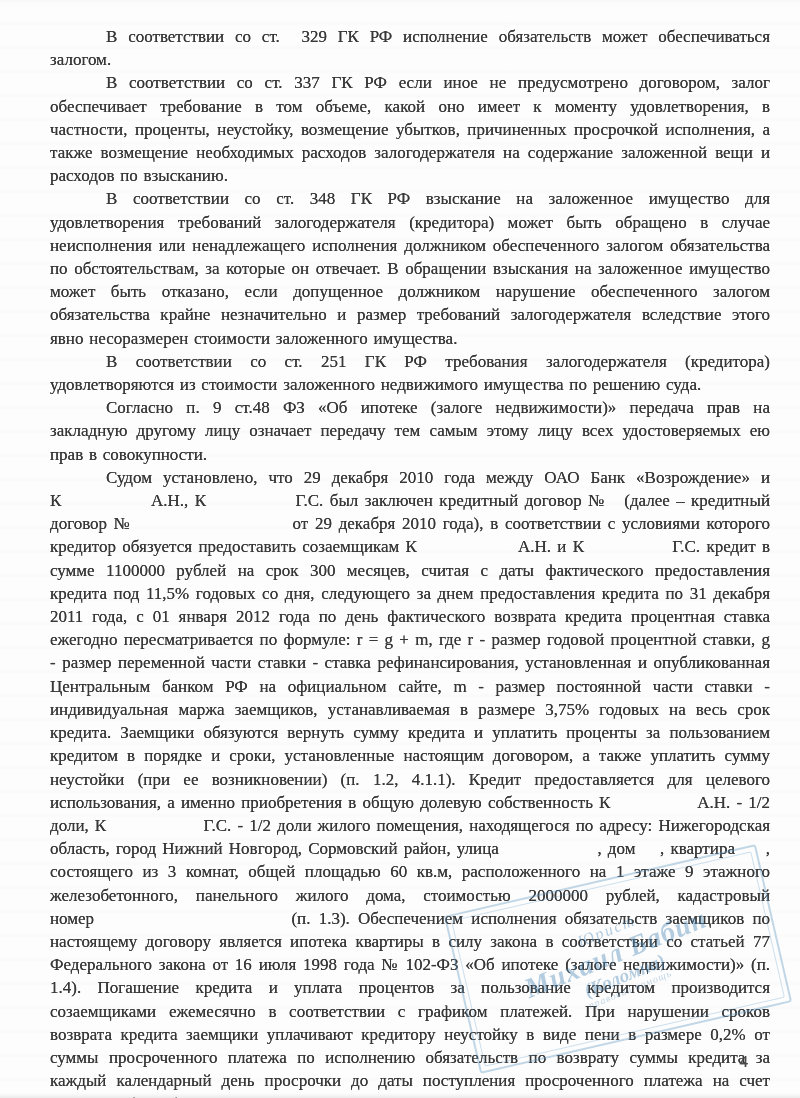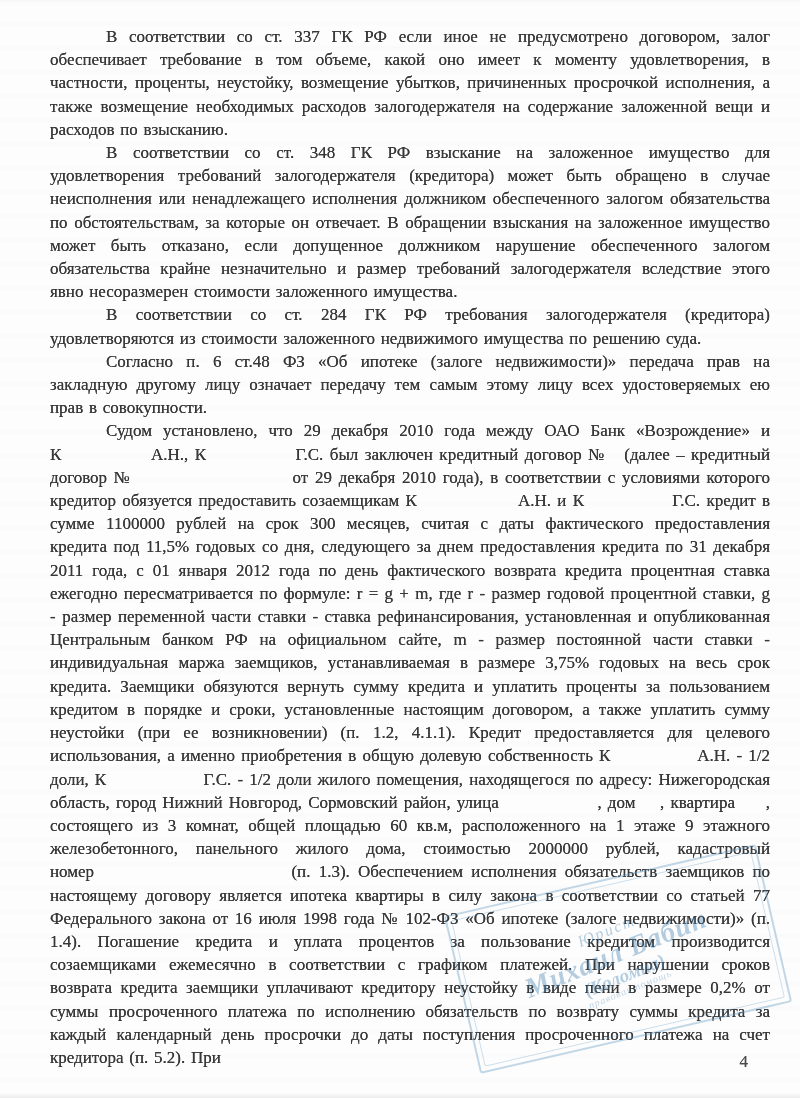--- a/index.html
+++ b/index.html
@@ -89,24 +89,25 @@
   .stamp-main  { font-size: 28px; font-weight: 700; letter-spacing: 1px; }
   .stamp-sub   { font-size: 19px; font-weight: 700; }
   .stamp-small { font-size: 10px; letter-spacing: 1px; color: rgba(74,134,180,0.45); }
 </style>
 </head>
 <body>
 
 <div class="page">
 
   <div class="text-block">
+    <p class="para">В соответствии со ст.&nbsp;&nbsp;329 ГК РФ исполнение обязательств может обеспечиваться залогом.</p>
     <p class="para">В соответствии со ст. 337 ГК РФ если иное не предусмотрено договором, залог обеспечивает требование в том объеме, какой оно имеет к моменту удовлетворения, в частности, проценты, неустойку, возмещение убытков, причиненных просрочкой исполнения, а также возмещение необходимых расходов залогодержателя на содержание заложенной вещи и расходов по взысканию.</p>
     <p class="para">В соответствии со ст. 348 ГК РФ взыскание на заложенное имущество для удовлетворения требований залогодержателя (кредитора) может быть обращено в случае неисполнения или ненадлежащего исполнения должником обеспеченного залогом обязательства по обстоятельствам, за которые он отвечает. В обращении взыскания на заложенное имущество может быть отказано, если допущенное должником нарушение обеспеченного залогом обязательства крайне незначительно и размер требований залогодержателя вследствие этого явно несоразмерен стоимости заложенного имущества.</p>
-    <p class="para">В соответствии со ст. 284 ГК РФ требования залогодержателя (кредитора) удовлетворяются из стоимости заложенного недвижимого имущества по решению суда.</p>
-    <p class="para">Согласно п. 6 ст.48 ФЗ «Об ипотеке (залоге недвижимости)» передача прав на закладную другому лицу означает передачу тем самым этому лицу всех удостоверяемых ею прав в совокупности.</p>
+    <p class="para">В соответствии со ст. 251 ГК РФ требования залогодержателя (кредитора) удовлетворяются из стоимости заложенного недвижимого имущества по решению суда.</p>
+    <p class="para">Согласно п. 9 ст.48 ФЗ «Об ипотеке (залоге недвижимости)» передача прав на закладную другому лицу означает передачу тем самым этому лицу всех удостоверяемых ею прав в совокупности.</p>
     <p class="para">Судом установлено, что 29 декабря 2010 года между ОАО Банк «Возрождение» и К&nbsp;&nbsp;&nbsp;&nbsp;&nbsp;&nbsp;&nbsp;&nbsp;&nbsp;&nbsp;&nbsp;&nbsp;&nbsp;&nbsp;А.Н., К&nbsp;&nbsp;&nbsp;&nbsp;&nbsp;&nbsp;&nbsp;&nbsp;&nbsp;&nbsp;&nbsp;&nbsp;&nbsp;&nbsp;Г.С. был заключен кредитный договор №&nbsp;&nbsp; (далее – кредитный договор №&nbsp;&nbsp;&nbsp;&nbsp;&nbsp;&nbsp;&nbsp;&nbsp;&nbsp;&nbsp;&nbsp;&nbsp;&nbsp;&nbsp;&nbsp;&nbsp;&nbsp;&nbsp;&nbsp;&nbsp;&nbsp;&nbsp;&nbsp;&nbsp;от 29 декабря 2010 года), в соответствии с условиями которого кредитор обязуется предоставить созаемщикам К&nbsp;&nbsp;&nbsp;&nbsp;&nbsp;&nbsp;&nbsp;&nbsp;&nbsp;&nbsp;&nbsp;&nbsp;&nbsp;&nbsp;&nbsp;&nbsp;А.Н. и К&nbsp;&nbsp;&nbsp;&nbsp;&nbsp;&nbsp;&nbsp;&nbsp;&nbsp;&nbsp;&nbsp;&nbsp;&nbsp;&nbsp;Г.С. кредит в сумме 1100000 рублей на срок 300 месяцев, считая с даты фактического предоставления кредита под 11,5% годовых со дня, следующего за днем предоставления кредита по 31 декабря 2011 года, с 01 января 2012 года по день фактического возврата кредита процентная ставка ежегодно пересматривается по формуле: r = g + m, где r - размер годовой процентной ставки, g - размер переменной части ставки - ставка рефинансирования, установленная и опубликованная Центральным банком РФ на официальном сайте, m - размер постоянной части ставки - индивидуальная маржа заемщиков, устанавливаемая в размере 3,75% годовых на весь срок кредита. Заемщики обязуются вернуть сумму кредита и уплатить проценты за пользованием кредитом в порядке и сроки, установленные настоящим договором, а также уплатить сумму неустойки (при ее возникновении) (п. 1.2, 4.1.1). Кредит предоставляется для целевого использования, а именно приобретения в общую долевую собственность К&nbsp;&nbsp;&nbsp;&nbsp;&nbsp;&nbsp;&nbsp;&nbsp;&nbsp;&nbsp;&nbsp;&nbsp;&nbsp;&nbsp;А.Н. - 1/2 доли, К&nbsp;&nbsp;&nbsp;&nbsp;&nbsp;&nbsp;&nbsp;&nbsp;&nbsp;&nbsp;&nbsp;&nbsp;&nbsp;&nbsp;&nbsp;&nbsp;Г.С. - 1/2 доли жилого помещения, находящегося по адресу: Нижегородская область, город Нижний Новгород, Сормовский район, улица&nbsp;&nbsp;&nbsp;&nbsp;&nbsp;&nbsp;&nbsp;&nbsp;&nbsp;&nbsp;&nbsp;&nbsp;&nbsp;&nbsp;&nbsp;&nbsp;, дом&nbsp;&nbsp;&nbsp;&nbsp;, квартира&nbsp;&nbsp;&nbsp;&nbsp;&nbsp;, состоящего из 3 комнат, общей площадью 60 кв.м, расположенного на 1 этаже 9 этажного железобетонного, панельного жилого дома, стоимостью 2000000 рублей, кадастровый номер&nbsp;&nbsp;&nbsp;&nbsp;&nbsp;&nbsp;&nbsp;&nbsp;&nbsp;&nbsp;&nbsp;&nbsp;&nbsp;&nbsp;&nbsp;&nbsp;&nbsp;&nbsp;&nbsp;&nbsp;&nbsp;&nbsp;&nbsp;&nbsp;(п. 1.3). Обеспечением исполнения обязательств заемщиков по настоящему договору является ипотека квартиры в силу закона в соответствии со статьей 77 Федерального закона от 16 июля 1998 года № 102-ФЗ «Об ипотеке (залоге недвижимости)» (п. 1.4). Погашение кредита и уплата процентов за пользование кредитом производится созаемщиками ежемесячно в соответствии с графиком платежей. При нарушении сроков возврата кредита заемщики уплачивают кредитору неустойку в виде пени в размере 0,2% от суммы просроченного платежа по исполнению обязательств по возврату суммы кредита за каждый календарный день просрочки до даты поступления просроченного платежа на счет кредитора (п. 5.2). При</p>
   </div>
 
   <div class="stamp">
     <div class="stamp-inner">
       <div class="stamp-top">Юрист</div>
       <div class="stamp-main">Михаил Бабин</div>
       <div class="stamp-sub">(Коломна)</div>
       <div class="stamp-small">правовая помощь</div>
     </div>

